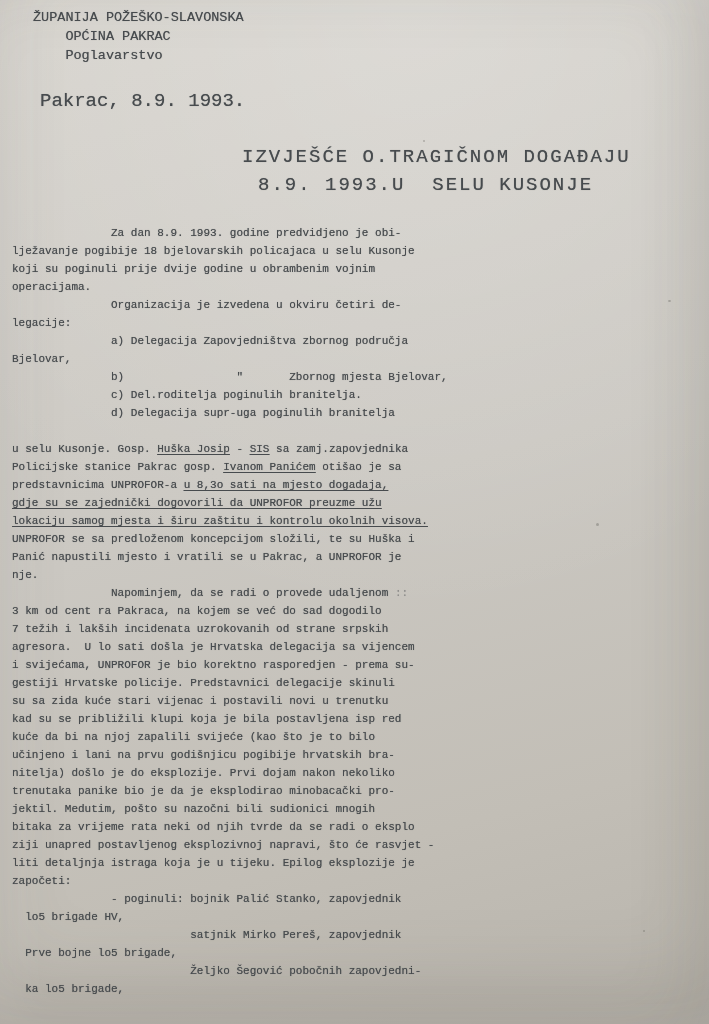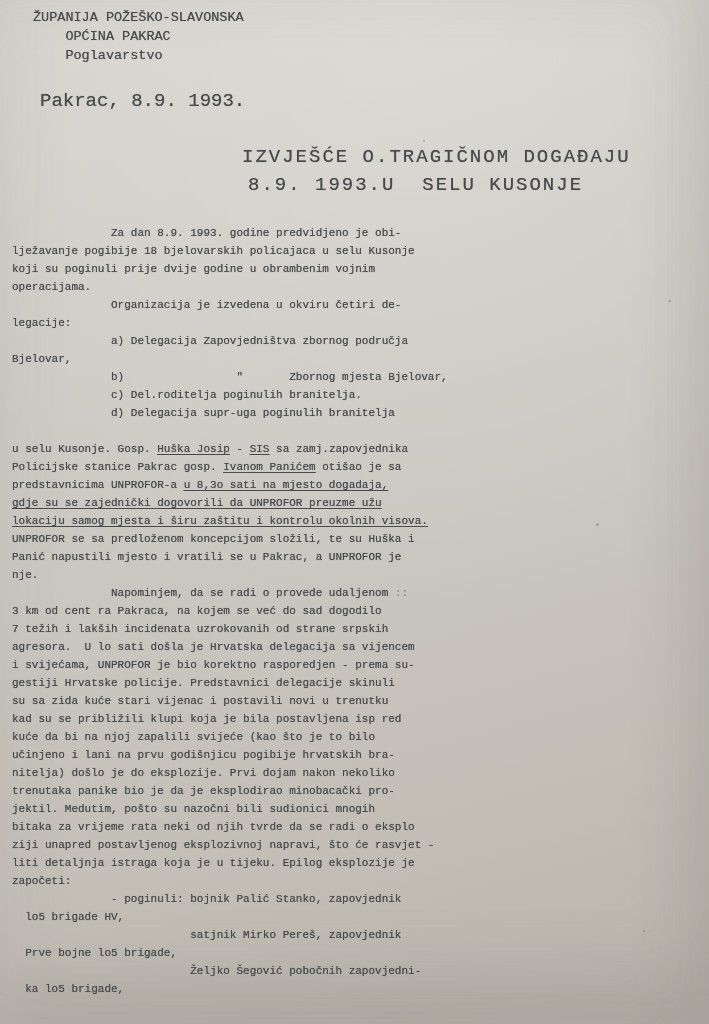--- a/index.html
+++ b/index.html
@@ -44,21 +44,21 @@
   }
   .doc-title {
     position: absolute;
     top: 143px;
     left: 242px;
     font-size: 19px;
     letter-spacing: 2px;
     line-height: 28px;
   }
   .doc-title .title-line:nth-child(2) {
-    margin-left: 6px;
+    margin-left: 16px;
   }
   .doc-body {
     position: absolute;
     top: 224px;
     left: 12px;
     font-size: 11px;
     line-height: 18px;
   }
   .u {
     text-decoration: underline;

